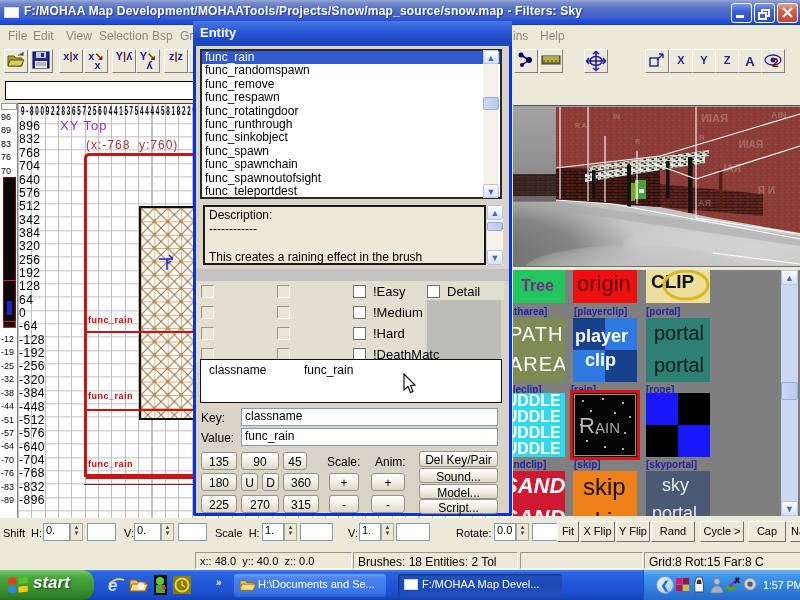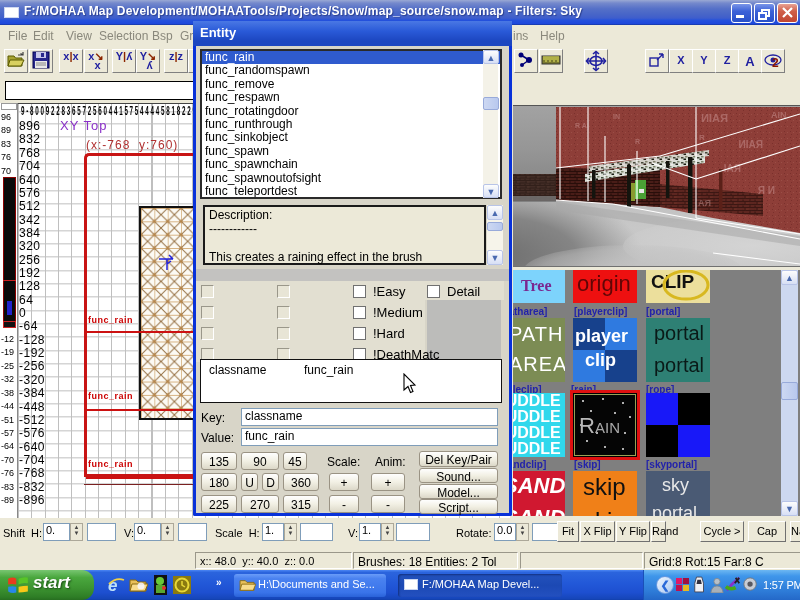--- a/index.html
+++ b/index.html
@@ -402,21 +402,21 @@
     <line x1="183" y1="73" x2="287" y2="40"></line>
     <line x1="43" y1="94" x2="100" y2="98"></line>
     <line x1="100" y1="98" x2="287" y2="133"></line>
     <line x1="183" y1="112" x2="287" y2="128"></line>
     <line x1="200" y1="147" x2="287" y2="158"></line>
   </g>
 </svg>
 </div>
 
 <div class="abs" id="palette">
-  <div class="tile" style="left:-12px;top:-31px;background:#7dd3fc;font-family:Liberation Serif, serif;">
+  <div class="tile" style="left:-12px;top:-31px;background:#22c55e;">
       <div style="position:absolute;left:20px;top:38px;color:#7a2890;font-weight:bold;font-size:16px;">Tree</div>
     </div>
   <div class="tile" style="left:60px;top:-31px;background:#ee1010;">
       <div style="position:absolute;left:4px;top:32px;color:#600606;font-size:22px;">origin</div>
     </div>
   <div class="tile" style="left:133px;top:-31px;background:#ecdf9c;">
     <div style="position:absolute;left:5px;top:32px;color:#111;font-size:19px;font-weight:bold;">CLIP</div>
     <svg style="position:absolute;left:0;top:30px" width="64" height="34">
         <ellipse cx="40" cy="16" rx="22" ry="14" fill="none" stroke="#d8b820" stroke-width="3"></ellipse>
       </svg>
@@ -593,21 +593,21 @@
   <div class="spin" style="left:359px;top:5px;width:22px;height:18px;">1.</div>
   <div class="spinarrows" style="left:381px;top:5px;height:18px;">▲<br>▼</div>
   <div class="spin" style="left:396px;top:5px;width:34px;height:18px;"></div>
   <span style="position:absolute;left:456px;top:9px;">Rotate:</span>
   <div class="spin" style="left:494px;top:5px;width:22px;height:18px;">0.0</div>
   <div class="spinarrows" style="left:516px;top:5px;height:18px;">▲<br>▼</div>
   <div class="spin" style="left:532px;top:5px;width:28px;height:18px;"></div>
   <div class="sbutton" style="left:557px;width:22px;">Fit</div>
   <div class="sbutton" style="left:580px;width:35px;">X Flip</div>
   <div class="sbutton" style="left:616px;width:34px;">Y Flip</div>
-  <div class="sbutton" style="left:651px;width:15px;">Rand</div>
+  <div class="sbutton" style="left:651px;width:44px;">Rand</div>
   <div class="sbutton" style="left:700px;width:44px;">Cycle &gt;</div>
   <div class="sbutton" style="left:748px;width:38px;">Cap</div>
   <div class="sbutton" style="left:790px;width:14px;">Na</div>
 </div>
 
 <div class="abs" id="statusbar">
 
   <div class="stsec" style="left:195px; width:157px;">x:: 48.0&nbsp;&nbsp;y:: 40.0&nbsp;&nbsp;z:: 0.0</div>
   <div class="stsec" style="left:353px; width:165px; font-size:12px;">Brushes: 18 Entities: 2 Tol</div>
   <div class="stsec" style="left:520px; width:123px;"></div>

